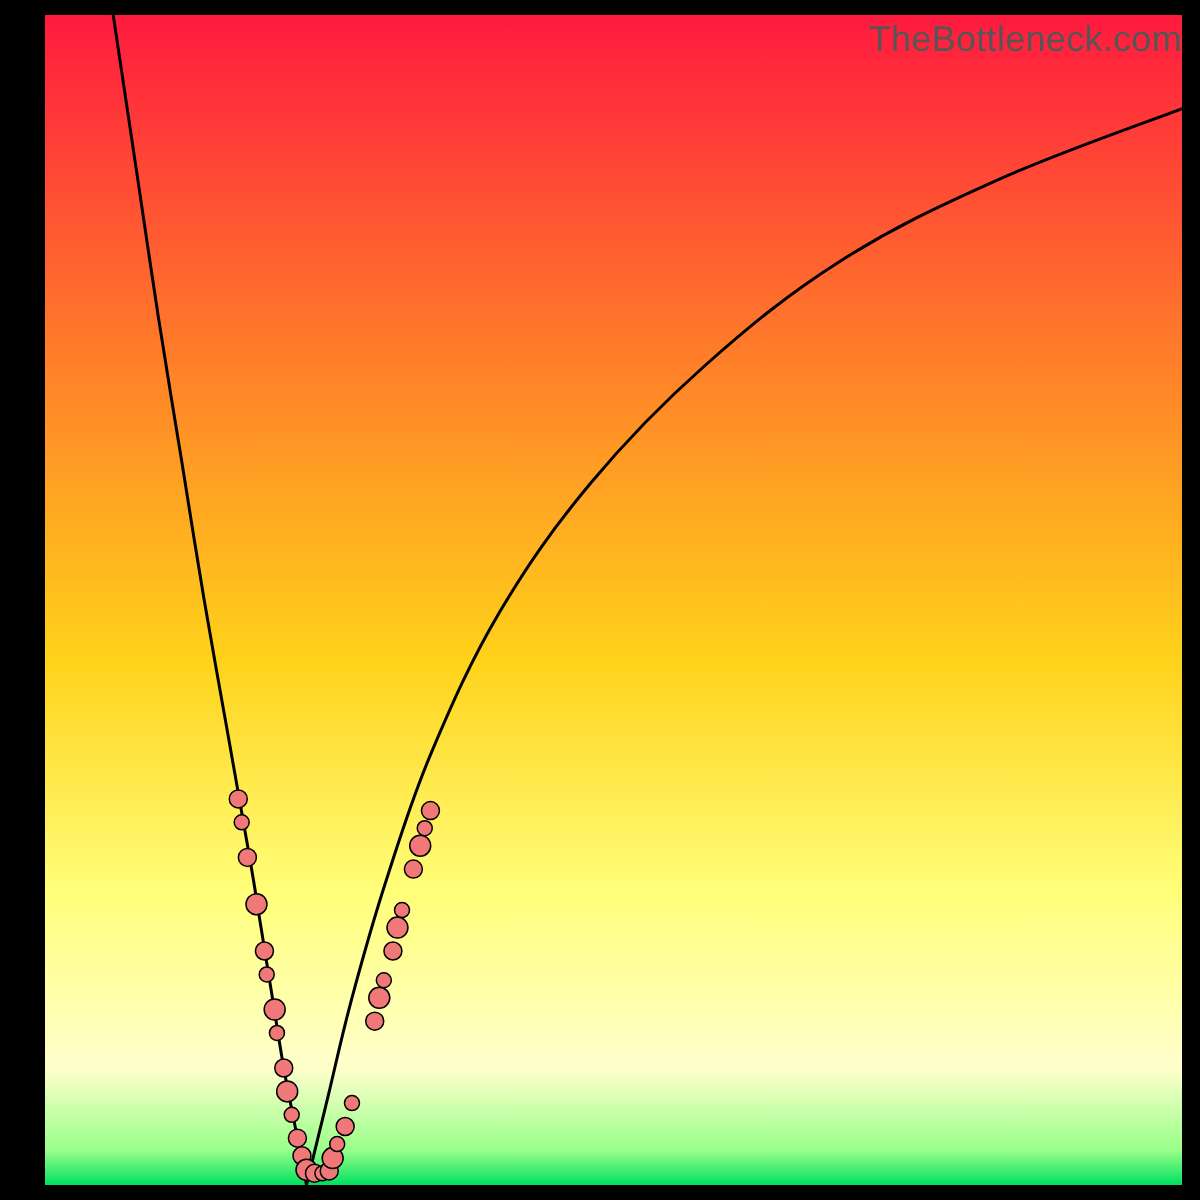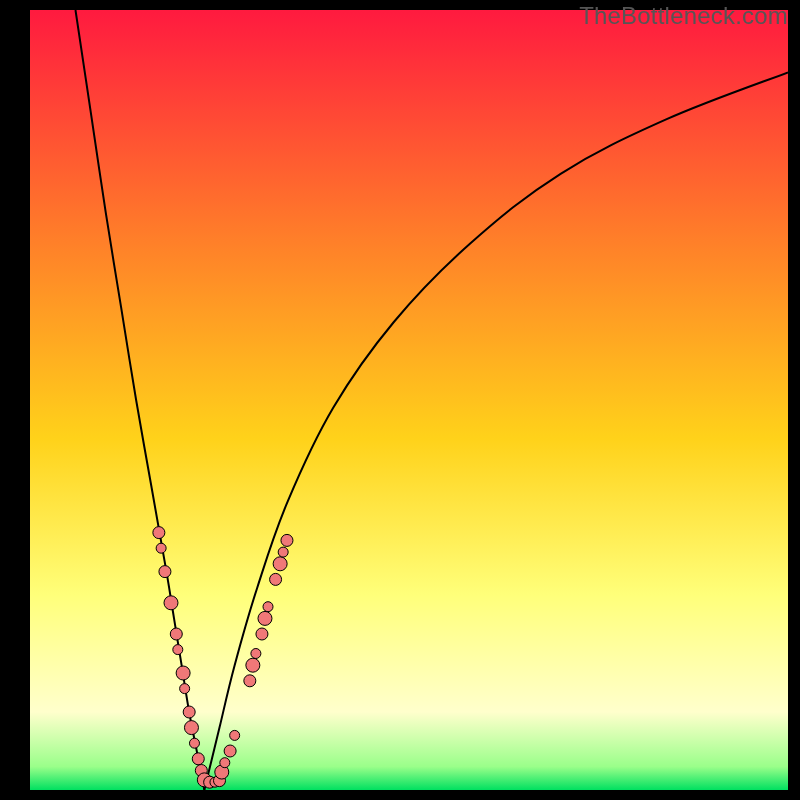--- a/index.html
+++ b/index.html
@@ -20,21 +20,21 @@
   }
   .plot {
     position: absolute;
     left: 0;
     top: 0;
     width: 758px;
     height: 780px;
   }
   .watermark {
     position: absolute;
-    top: 2px;
+    top: 13px;
     right: 12px;
     font-family: Arial, Helvetica, sans-serif;
     font-size: 24px;
     font-weight: 500;
     color: #565656;
     letter-spacing: 0.2px;
   }
 </style>
 </head>
 <body>

